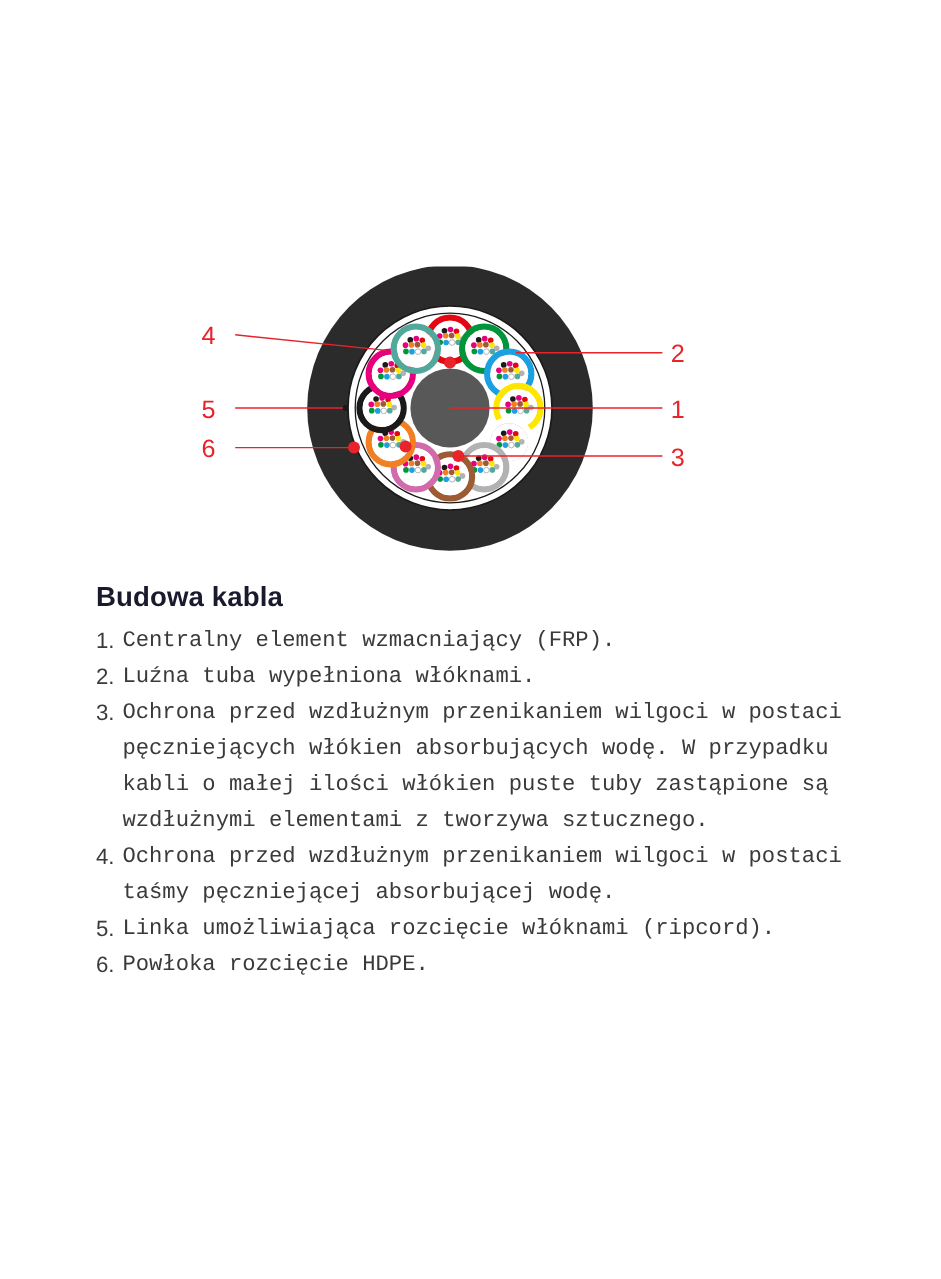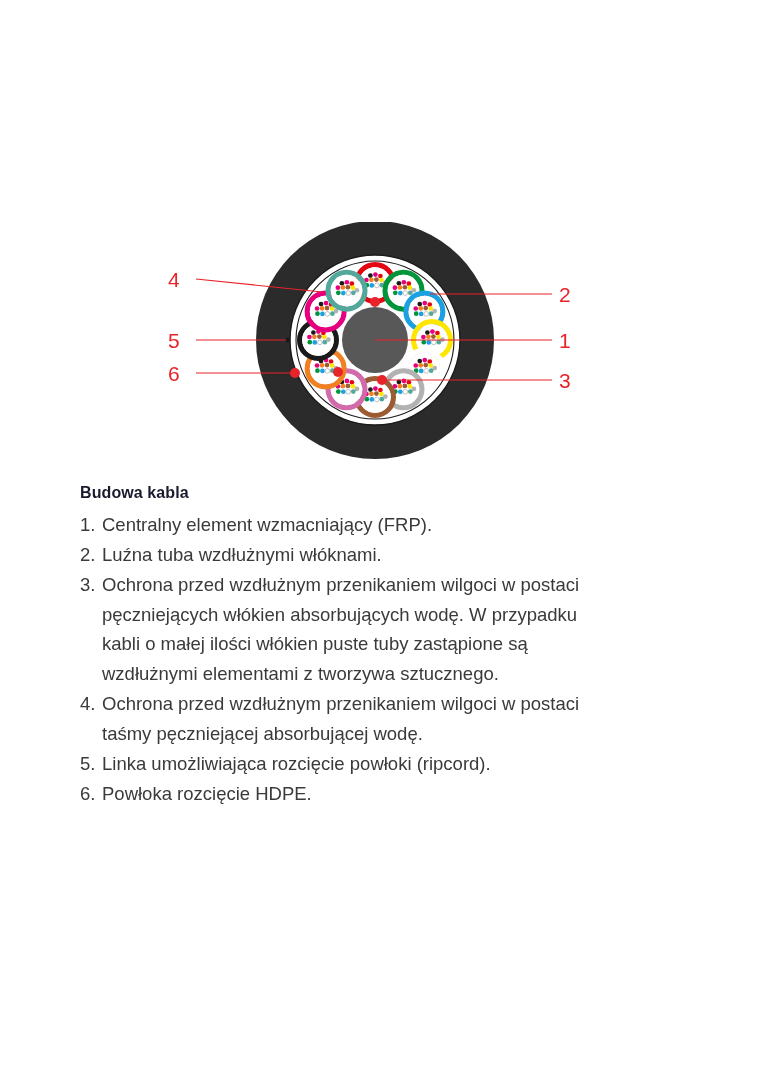--- a/index.html
+++ b/index.html
@@ -37,21 +37,21 @@
 
   
   #text-block {
     position: absolute;
     left: 80px;
     top: 482px;
     width: 640px;
   }
 
   #section-title {
-    font-size: 16px;
+    font-size: 23px;
     font-weight: bold;
     color: #1a1a2e;
     letter-spacing: 0.1px;
     margin: 0 0 6px 0;
     line-height: 1.35;
   }
 
   ol#build-list {
     list-style: none;
     margin: 0;
@@ -67,20 +67,21 @@
     margin: 0;
   }
   .li-num {
     flex: 0 0 auto;
     width: 22px;
     text-align: left;
   }
   .li-text {
     flex: 1 1 auto;
     white-space: pre-line;
+    font-family: Liberation Mono, monospace;
   }
 </style>
 </head>
 <body>
 
 <div id="page">
 
   <div id="diagram-wrap">
     <svg id="cable-svg" width="784" height="240" viewBox="0 0 784 240">
 
@@ -320,37 +321,37 @@
 
   <div id="text-block">
     <h2 id="section-title">Budowa kabla</h2>
     <ol id="build-list">
         <li>
           <span class="li-num">1.</span>
           <span class="li-text">Centralny element wzmacniający (FRP).</span>
         </li>
         <li>
           <span class="li-num">2.</span>
-          <span class="li-text">Luźna tuba wzdłużnymi włóknami.</span>
+          <span class="li-text">Luźna tuba wypełniona włóknami.</span>
         </li>
         <li>
           <span class="li-num">3.</span>
           <span class="li-text">Ochrona przed wzdłużnym przenikaniem wilgoci w postaci
 pęczniejących włókien absorbujących wodę. W przypadku
 kabli o małej ilości włókien puste tuby zastąpione są
 wzdłużnymi elementami z tworzywa sztucznego.</span>
         </li>
         <li>
           <span class="li-num">4.</span>
           <span class="li-text">Ochrona przed wzdłużnym przenikaniem wilgoci w postaci
  taśmy pęczniejącej absorbującej wodę.</span>
         </li>
         <li>
           <span class="li-num">5.</span>
-          <span class="li-text">Linka umożliwiająca rozcięcie powłoki (ripcord).</span>
+          <span class="li-text">Linka umożliwiająca rozcięcie włóknami (ripcord).</span>
         </li>
         <li>
           <span class="li-num">6.</span>
           <span class="li-text">Powłoka rozcięcie HDPE.</span>
         </li>
       </ol>
   </div>
 
 </div>
 

